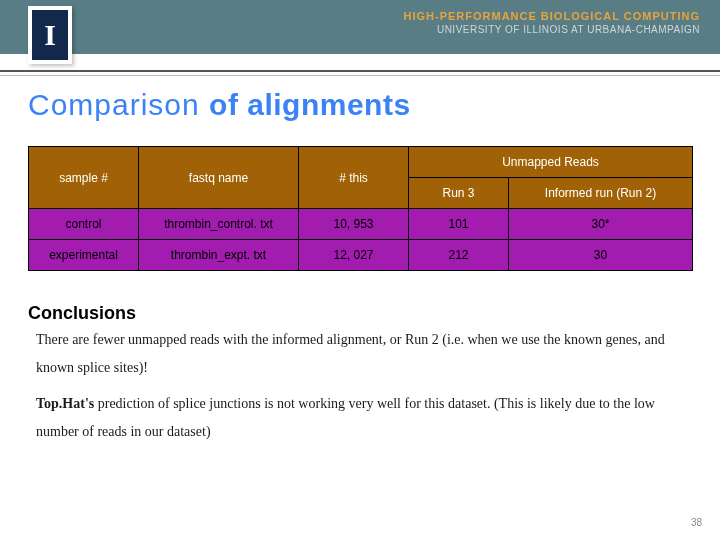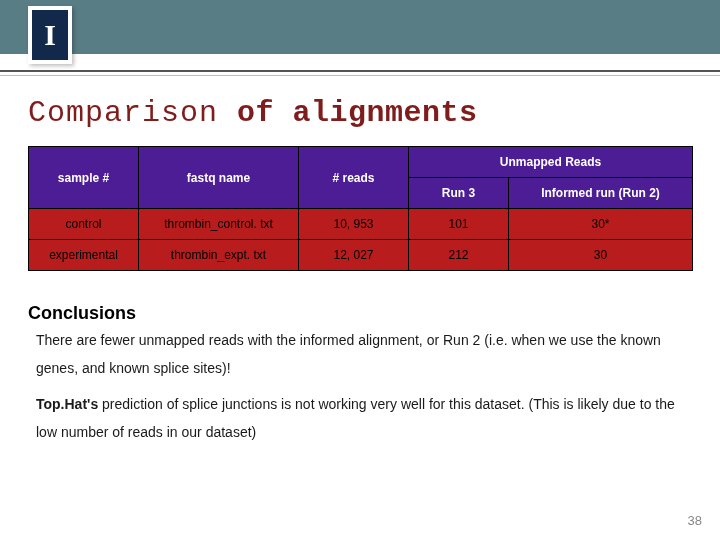--- a/index.html
+++ b/index.html
@@ -11,55 +11,59 @@
   .logo-wrap { position: absolute; left: 28px; top: 6px; width: 44px; height: 58px; background: #fff; padding: 4px; box-shadow: 2px 2px 4px rgba(0,0,0,.25); }
   .logo-box { width: 36px; height: 50px; background: #13294b; display:flex; align-items:center; justify-content:center; }
   .logo-i { color: #fff; font-family: "Times New Roman", serif; font-weight: bold; font-size: 30px; line-height: 1; }
   .inst { position: absolute; right: 20px; top: 10px; text-align: right; }
   .inst-top { color: #e8a33d; font-size: 11px; letter-spacing: 1px; font-weight: bold; }
   .inst-bot { color: #cdd7da; font-size: 10px; letter-spacing: .5px; margin-top: 2px; }
   .rule1 { position: absolute; left: 0; top: 70px; width: 100%; height: 2px; background: #555; }
   .rule2 { position: absolute; left: 0; top: 75px; width: 100%; height: 1px; background: #bcbcbc; }
 
   
-  .title { position: absolute; left: 28px; top: 96px; font-size: 30px; color: #7f1d1d; font-family: Liberation Mono, monospace; }
+  .title { position: absolute; left: 28px; top: 88px; font-size: 30px; color: #3b82f6; }
   .title .light { font-weight: 500; letter-spacing: 1px; }
   .title .heavy { font-weight: 700; letter-spacing: 0.5px; }
 
   
   .tbl-wrap { position: absolute; left: 28px; top: 146px; width: 664px; }
   table { border-collapse: collapse; width: 100%; table-layout: fixed; }
   th, td { border: 1px solid #000; font-size: 12px; text-align: center; vertical-align: middle; padding: 8px 4px; }
-  thead th { background: #4c1d95; color: #fff; font-weight: bold; }
+  thead th { background: #a16207; color: #fff; font-weight: normal; }
   .col-sample   { width: 110px; }
   .col-fastq    { width: 160px; }
   .col-reads    { width: 110px; }
   .col-run1     { width: 100px; }
   .col-run2     { width: 184px; }
-  tbody td { background: #b91c1c; color:#000; }
+  tbody td { background: #a21caf; color:#000; }
 
   
   .conc-h { position: absolute; left: 0; width: 100%; top: 303px; text-align: left; font-size: 18px; font-weight: bold; margin-left: 28px; }
-  .conc-body { position: absolute; left: 36px; right: 36px; top: 326px; font-size: 14px; color:#1a1a1a; line-height: 2.0; }
+  .conc-body { position: absolute; left: 36px; right: 36px; top: 326px; font-size: 14px; color:#1a1a1a; line-height: 2.0; font-family: Liberation Serif, serif; }
   .conc-body .para { margin-bottom: 8px; }
   .conc-body .bold { font-weight: bold; margin-top: 40px; }
 
   
-  .pagenum { position: absolute; right: 18px; bottom: 12px; font-size: 13px; color: #888; }
+  .pagenum { position: absolute; right: 18px; bottom: 12px; font-size: 10px; color: #888; }
 </style>
 </head>
 <body>
 
 <div class="slide">
 
   <div class="header-bar">
     <div class="logo-wrap">
       <div class="logo-box">
         <span class="logo-i">I</span>
       </div>
+    </div>
+    <div class="inst">
+      <div class="inst-top">HIGH-PERFORMANCE BIOLOGICAL COMPUTING</div>
+      <div class="inst-bot">UNIVERSITY OF ILLINOIS AT URBANA-CHAMPAIGN</div>
     </div>
   </div>
   <div class="rule1"></div>
   <div class="rule2"></div>
 
   <div class="title">
     <span class="light">Comparison </span><span class="heavy">of alignments</span>
   </div>
 
   <div class="tbl-wrap">
@@ -68,21 +72,21 @@
         <col class="col-sample">
           <col class="col-fastq">
           <col class="col-reads">
           <col class="col-run1">
           <col class="col-run2">
       </colgroup>
       <thead>
         <tr>
           <th rowspan="2">sample #</th>
           <th rowspan="2">fastq name</th>
-          <th rowspan="2"># reads</th>
+          <th rowspan="2"># this</th>
           <th colspan="2">Unmapped Reads</th>
         </tr>
         <tr>
           <th>Run 3</th>
           <th>Informed run (Run 2)</th>
         </tr>
       </thead>
       <tbody>
         <tr>
           <td>control</td>

